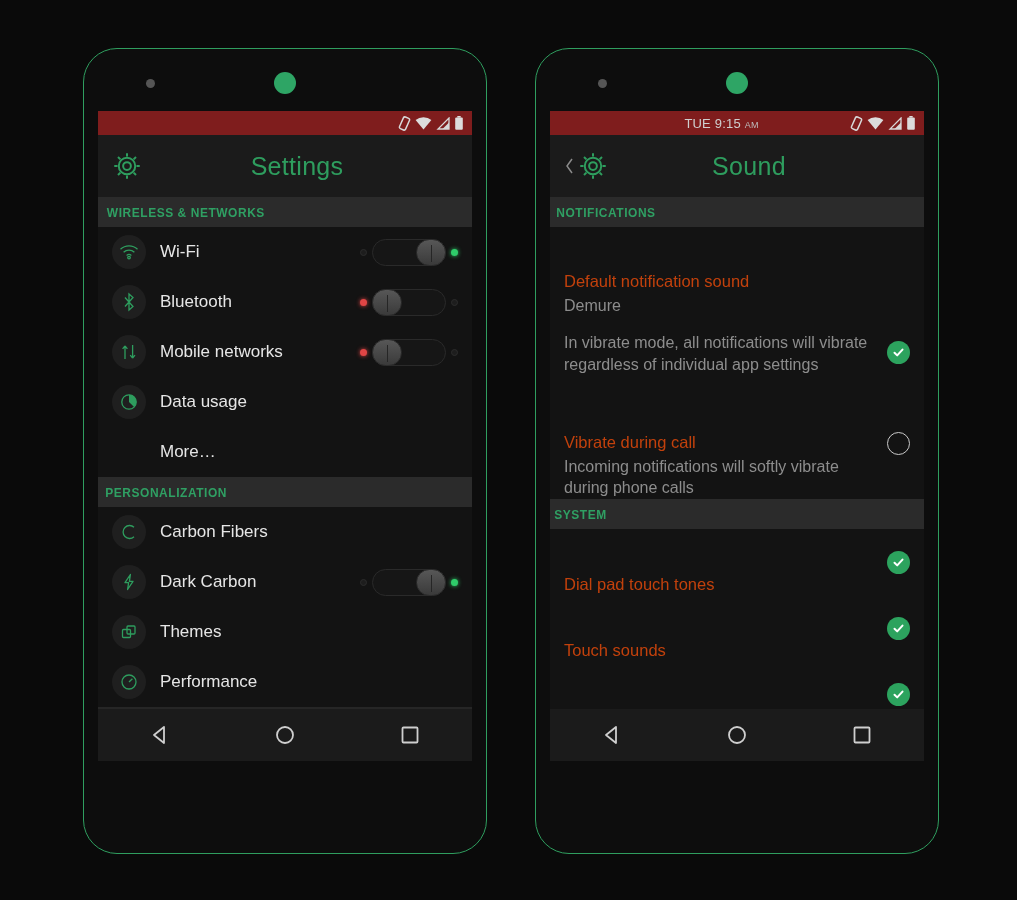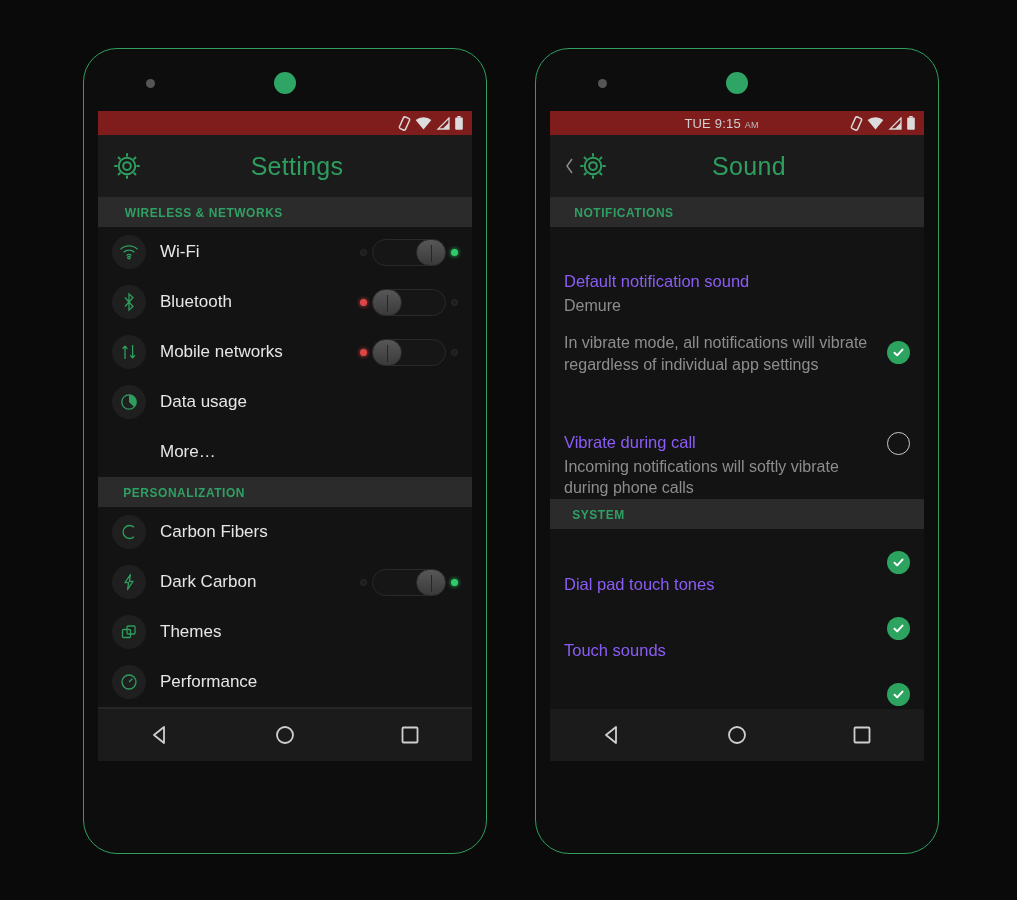--- a/index.html
+++ b/index.html
@@ -60,21 +60,21 @@
   .ab-left { display: flex; align-items: center; padding-left: 14px; gap: 3px; z-index: 2; }
   .ab-title {
     position: absolute; left: 0; right: 0; text-align: center;
     color: #2e9d5e; font-size: 25px; font-weight: 400; letter-spacing: .3px; padding-left: 24px;
   }
   .chev { color: #8a8a8a; font-size: 20px; line-height: 1; }
 
   
   .section {
     height: 30px; background: #2b2b2b;
-    display: flex; align-items: center; padding-left: 20px;
+    display: flex; align-items: center; padding-left: 2px;
     color: #2fa063; font-size: 13px; font-weight: 700;
     letter-spacing: .6px; text-transform: uppercase;
     font-family: "Liberation Sans Narrow", "Liberation Sans", sans-serif;
     transform-origin: left center;
   }
   .section span { display:inline-block; transform: scaleX(.92); }
 
   
   .rows { background: #131313; }
   .row {
@@ -83,21 +83,21 @@
   }
   .row-badge {
     width: 34px; height: 34px; border-radius: 50%;
     background: #1f1f1f; flex: none;
     display: flex; align-items: center; justify-content: center;
     margin-right: 14px;
   }
   .row-badge.empty { background: transparent; }
   .row-label { color: #e6e6e6; font-size: 17px; flex: 1; }
   .row-text { flex: 1; padding-right: 8px; }
-  .row-title { color: #8b5cf6; font-size: 16.5px; line-height: 1.25; margin-top: 44px; }
+  .row-title { color: #c2410c; font-size: 16.5px; line-height: 1.25; margin-top: 44px; }
   .row-sub { color: #8d8d8d; font-size: 16px; line-height: 1.35; margin-top: 3px; }
 
   
   .toggle { display: flex; align-items: center; gap: 5px; flex: none; }
   .led { width: 7px; height: 7px; border-radius: 50%; flex: none; }
   .led.on-green  { background: #2fcc6a; box-shadow: 0 0 4px #2fcc6a; }
   .led.on-red    { background: #e04545; box-shadow: 0 0 4px #e04545; }
   .led.off       { background: #1d1d1d; border: 1px solid #2c2c2c; box-shadow: none; }
   .track {
     position: relative; width: 74px; height: 27px; border-radius: 14px;

